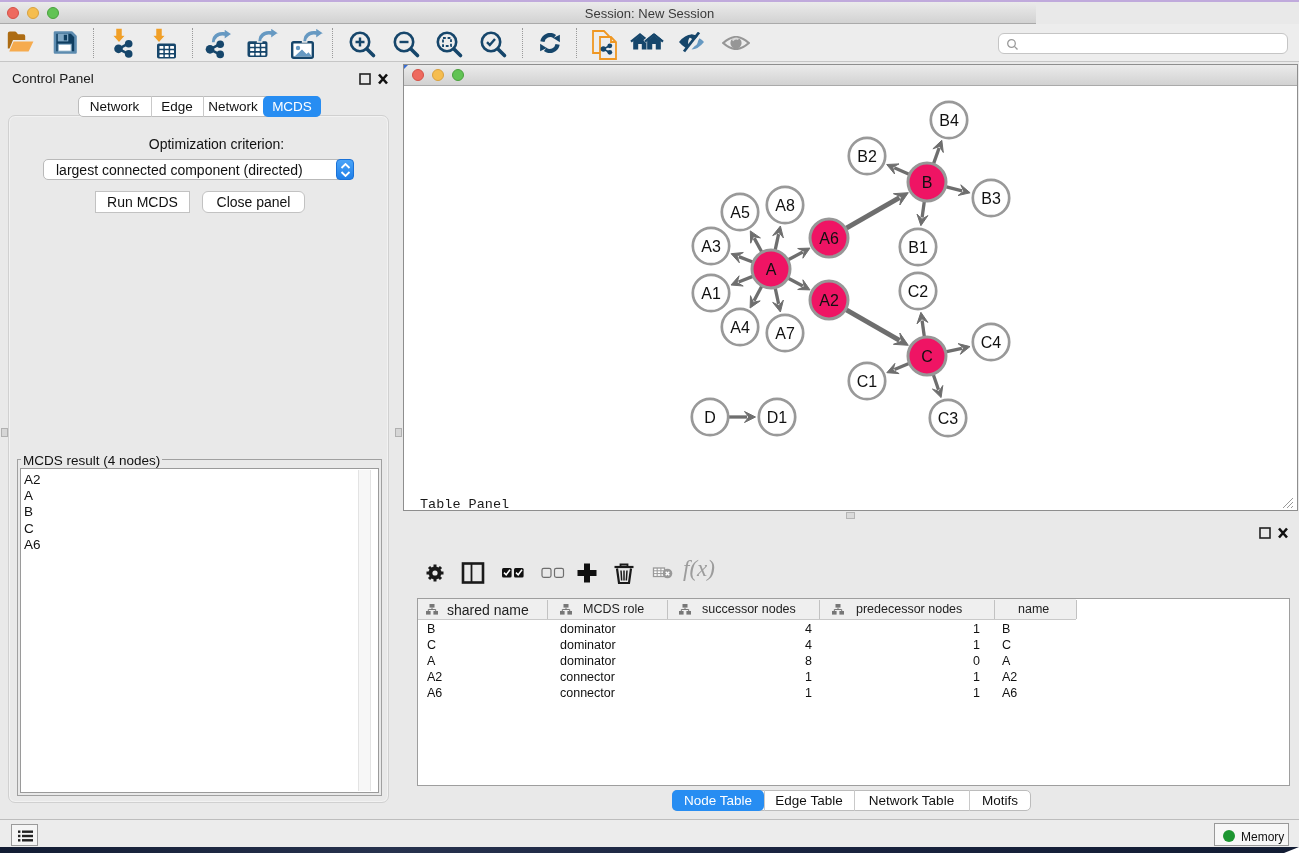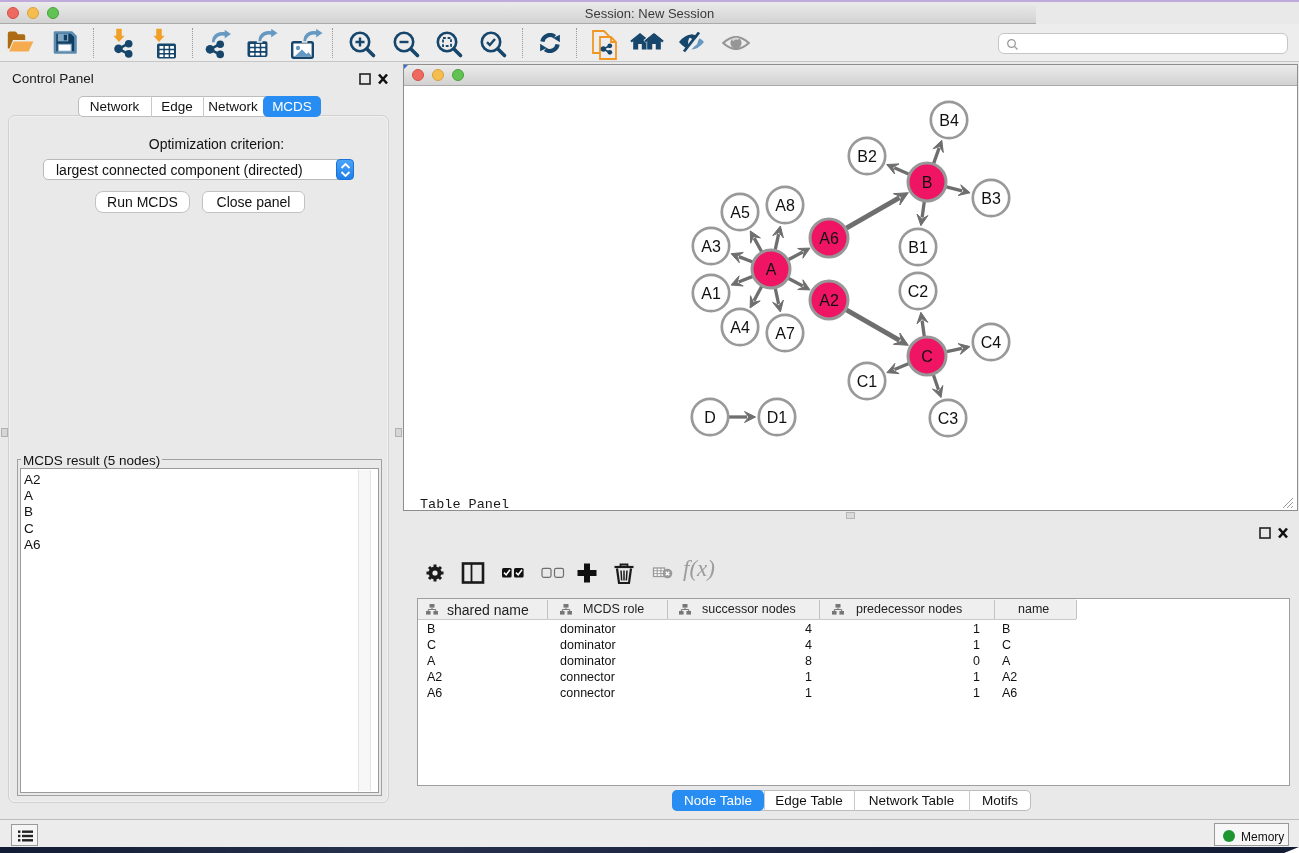--- a/index.html
+++ b/index.html
@@ -187,25 +187,25 @@
 
 <div class="abs" style="left:43px;top:159px;width:311px;height:21px;background:#fff;border:1px solid #b9b9b9;border-radius:5px;"></div>
 <div class="abs" style="left:336px;top:159px;width:18px;height:21px;background:linear-gradient(#4aa4f8,#1f7fe8);border-radius:4px;border:1px solid #1a72d8;">
   <svg class="abs" style="left:3px;top:3px" width="11" height="14" viewBox="0 0 11 14">
     <path d="M1.5 5 L5.5 1 L9.5 5" fill="none" stroke="#fff" stroke-width="1.8"></path>
     <path d="M1.5 9 L5.5 13 L9.5 9" fill="none" stroke="#fff" stroke-width="1.8"></path>
   </svg>
 </div>
 <div class="abs" style="left:56px;top:162px;font-size:14px;color:#111;">largest connected component (directed)</div>
 
-<div class="abs" style="left:95px;top:191px;width:95px;height:22px;background:#fff;border:1px solid #c2c2c2;border-radius:8px;text-align:center;font-size:14px;color:#111;line-height:20px;">Run MCDS</div>
+<div class="abs" style="left:95px;top:191px;width:95px;height:22px;background:#fff;border:1px solid #c2c2c2;border-radius:0;text-align:center;font-size:14px;color:#111;line-height:20px;">Run MCDS</div>
 <div class="abs" style="left:202px;top:191px;width:103px;height:22px;background:#fff;border:1px solid #c2c2c2;border-radius:6px;text-align:center;font-size:14px;color:#111;line-height:20px;">Close panel</div>
 
 <div class="abs" style="left:17px;top:459px;width:365px;height:337px;border:1px solid #a0a0a0;"></div>
-<div class="abs" style="left:21px;top:453px;background:#e9e9e9;font-size:13.5px;color:#111;padding:0 2px;">MCDS result (5 nodes)</div>
+<div class="abs" style="left:21px;top:453px;background:#e9e9e9;font-size:13.5px;color:#111;padding:0 2px;">MCDS result (4 nodes)</div>
 <div class="abs" style="left:20px;top:468px;width:359px;height:325px;background:#fff;border:1px solid #9a9a9a;"></div>
 <div class="abs" style="left:358px;top:470px;width:13px;height:321px;background:#f7f7f7;border-left:1px solid #e3e3e3;border-right:1px solid #e3e3e3;"></div>
 <div class="abs" style="left:24px;top:472px;font-size:13.5px;color:#111;line-height:16.2px;">A2<br>A<br>B<br>C<br>A6</div>
 
 <div class="abs" style="left:1px;top:428px;width:7px;height:9px;background:#d6d6d6;border:1px solid #b0b0b0;"></div>
 <div class="abs" style="left:395px;top:428px;width:7px;height:9px;background:#d6d6d6;border:1px solid #b0b0b0;"></div>
 
 <div class="abs" style="left:403px;top:64px;width:895px;height:447px;background:#fff;border:1px solid #8e8e8e;">
   <div class="abs" style="left:0;top:0;width:893px;height:21px;background:linear-gradient(#ebebeb,#d2d2d2);border-bottom:1px solid #aaa;">
     <div class="abs" style="left:8px;top:4px;width:12px;height:12px;border-radius:50%;background:#ee6a5f;border:0.5px solid #d55147;"></div>

